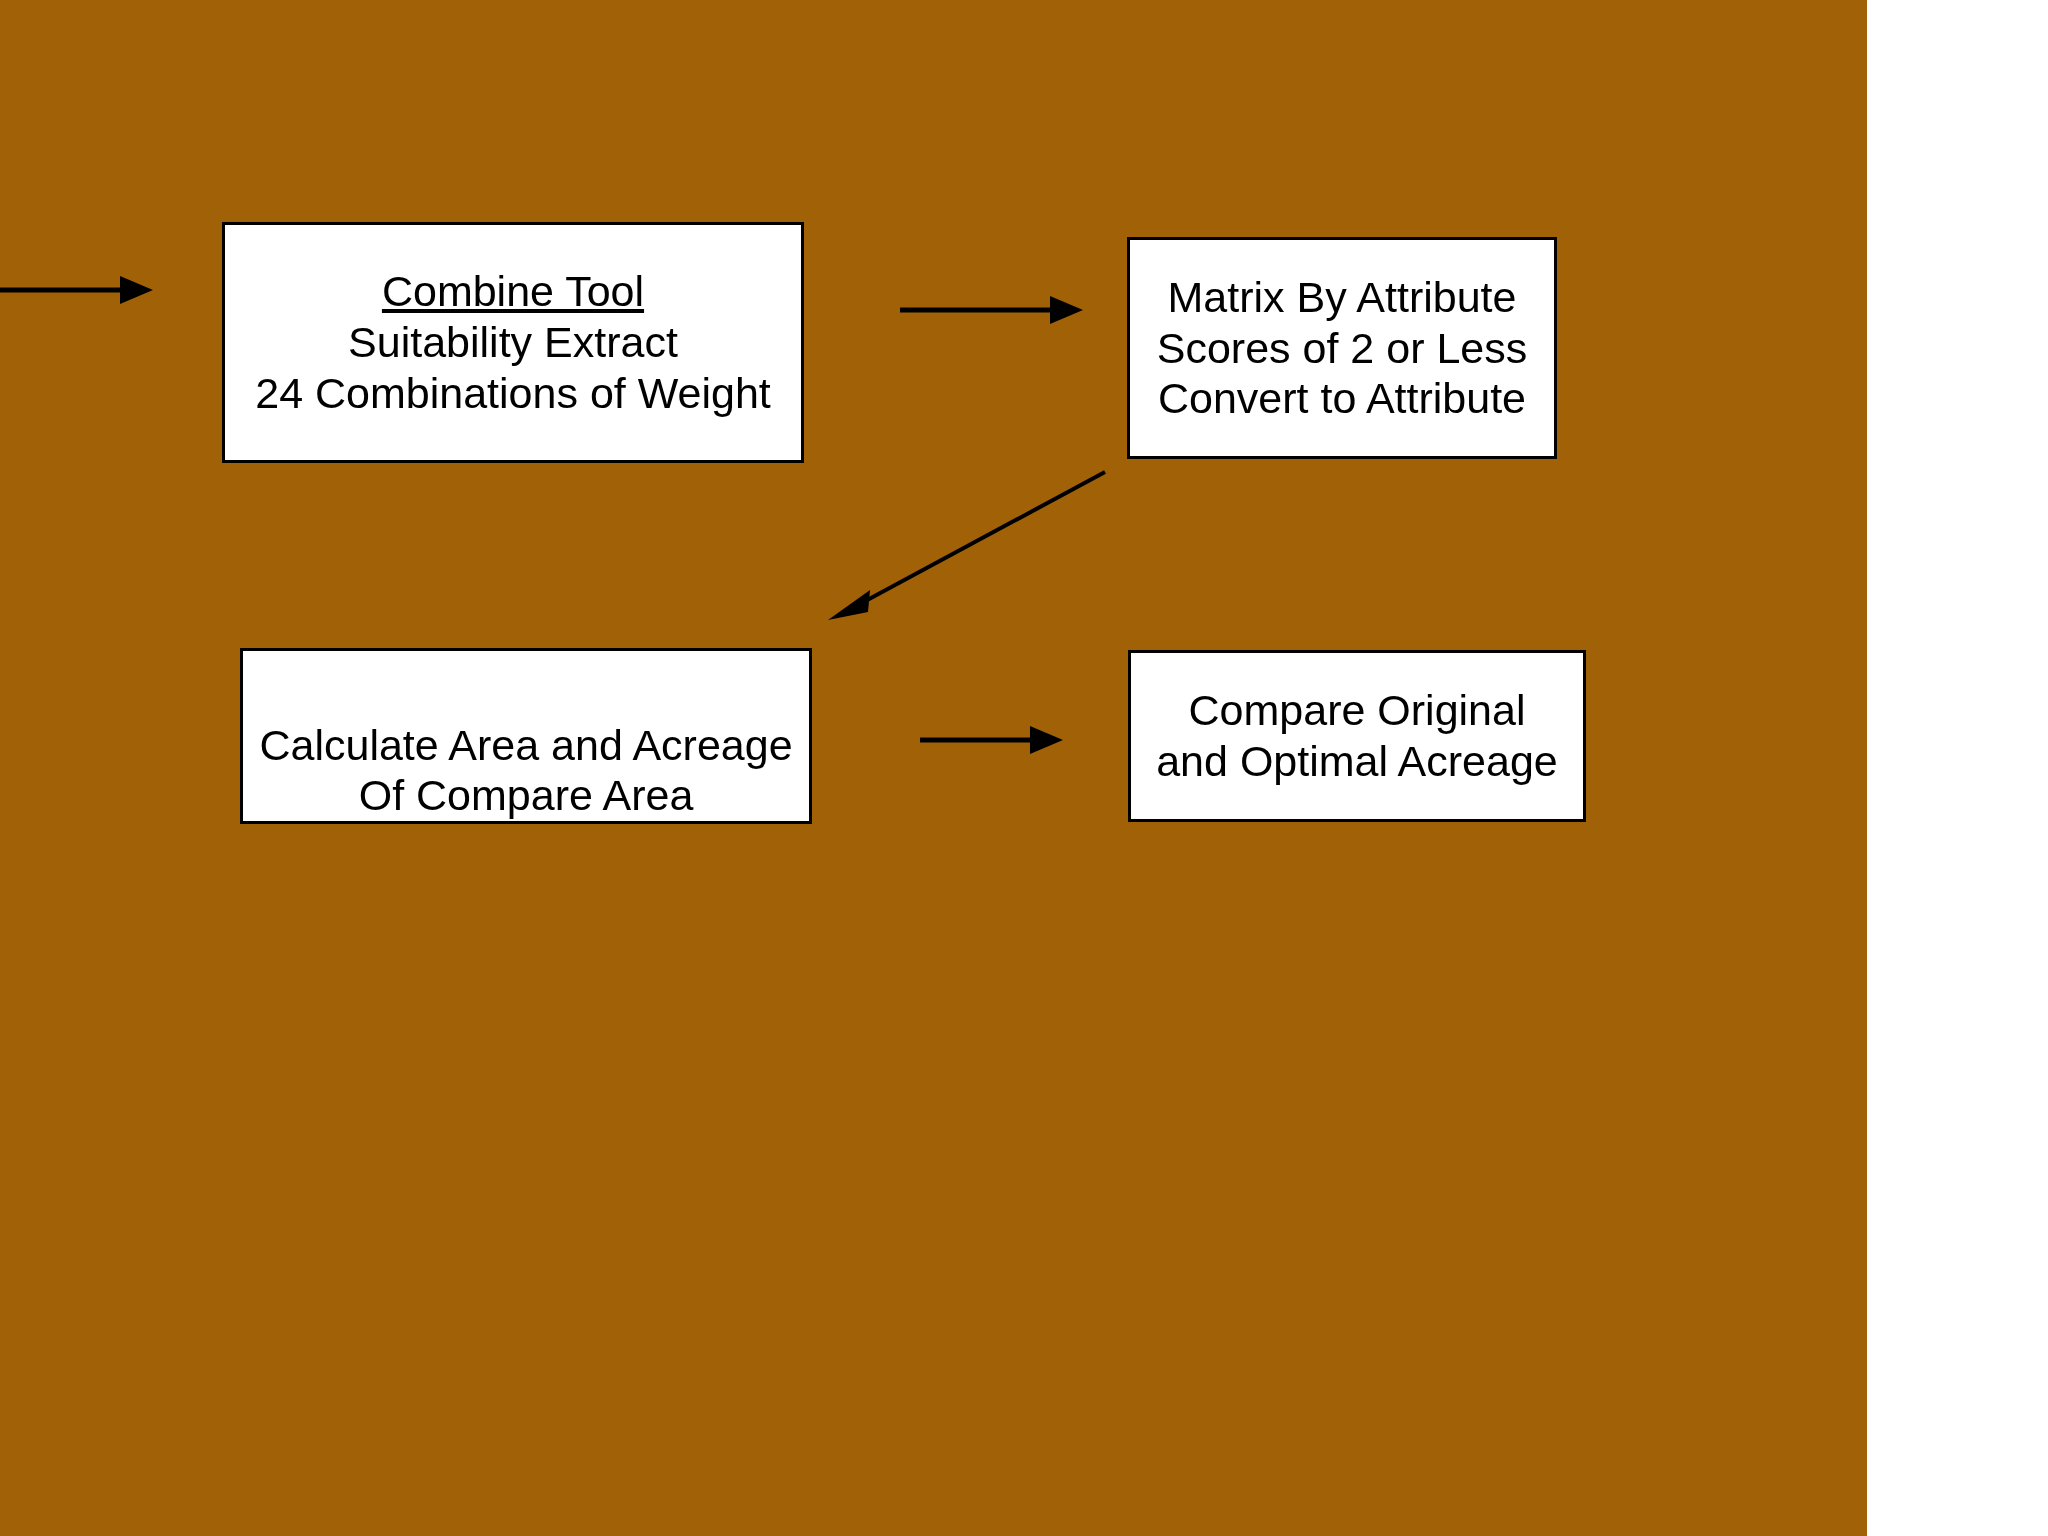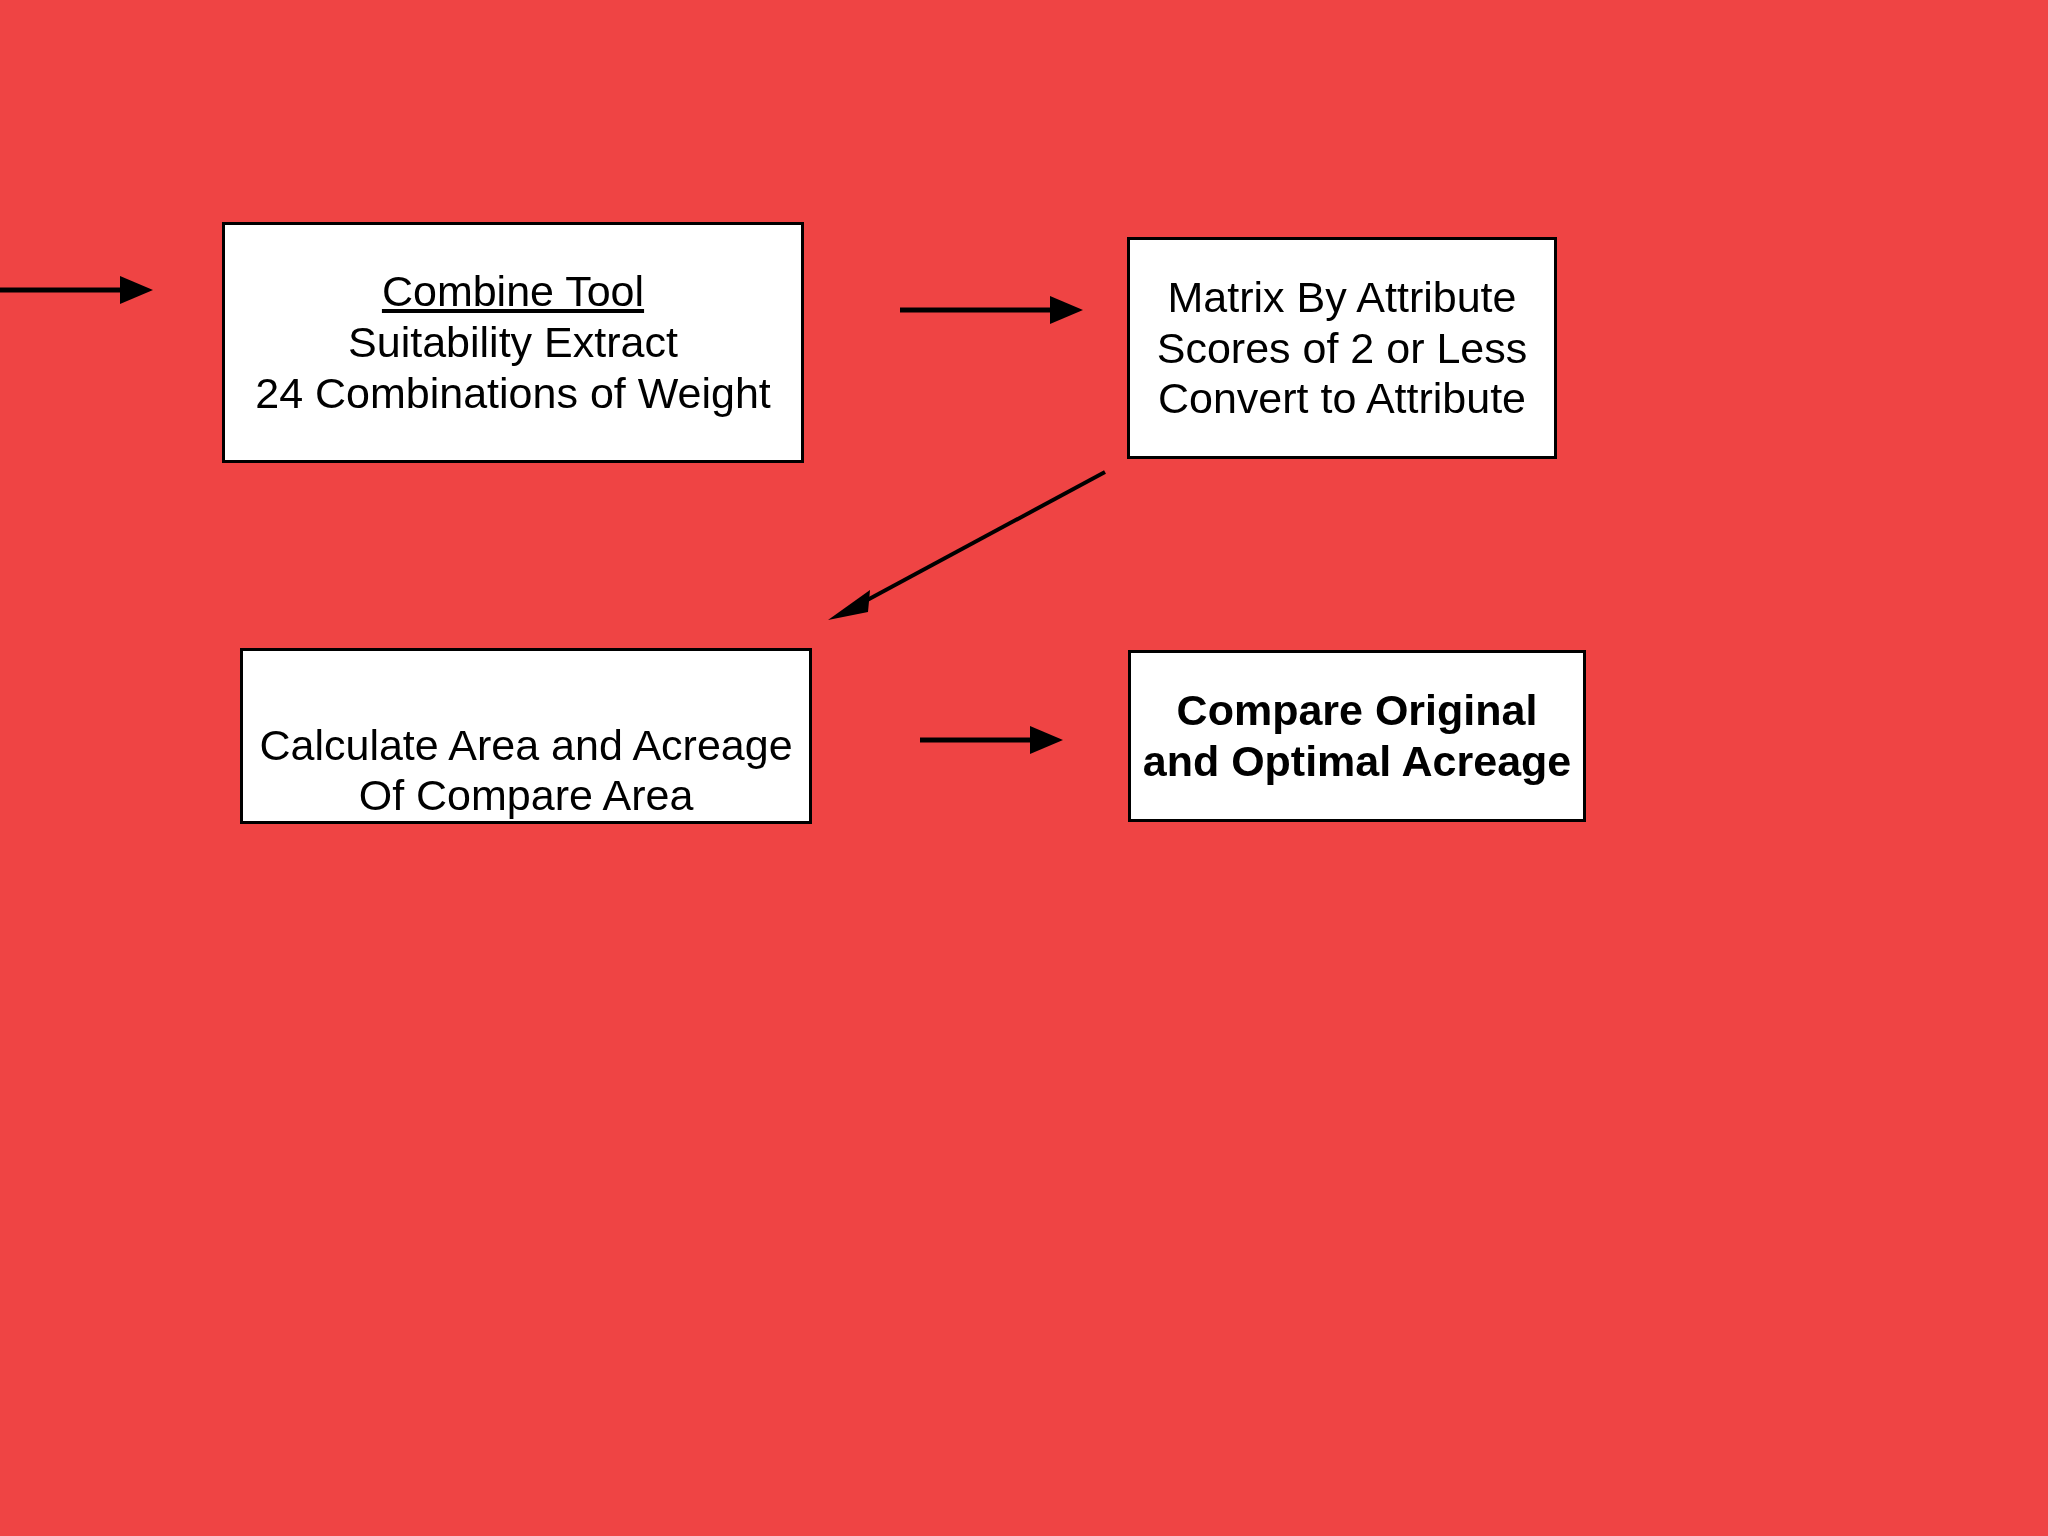--- a/index.html
+++ b/index.html
@@ -6,23 +6,23 @@
   html, body {
     margin: 0;
     padding: 0;
     background: #ffffff;
   }
   body {
     font-family: "Liberation Sans", sans-serif;
   }
   #canvas {
     position: relative;
-    width: 2048px;
+    width: 1867px;
     height: 1536px;
-    background: #ef4444;
+    background: #a16207;
     overflow: hidden;
   }
   .node {
     position: absolute;
     box-sizing: border-box;
     border: 3px solid #000000;
     background: #ffffff;
     display: flex;
     flex-direction: column;
     align-items: center;
@@ -50,21 +50,20 @@
     font-size: 43px;
   }
   #node-calculate-area {
     left: 240px;  top: 648px;  width: 572px;  height: 176px;
     font-size: 43px;
     justify-content: flex-end;
   }
   #node-compare-acreage {
     left: 1128px; top: 650px;  width: 458px;  height: 172px;
     font-size: 43px;
-    font-weight: bold;
   }
 
   
   .connector {
     position: absolute;
     overflow: visible;
   }
   #conn-input        { left: 0px;    top: 255px; width: 160px; height: 70px; }
   #conn-combine-to-extract { left: 900px;  top: 275px; width: 190px; height: 70px; }
   #conn-extract-to-calculate { left: 820px;  top: 460px; width: 290px; height: 170px; }

